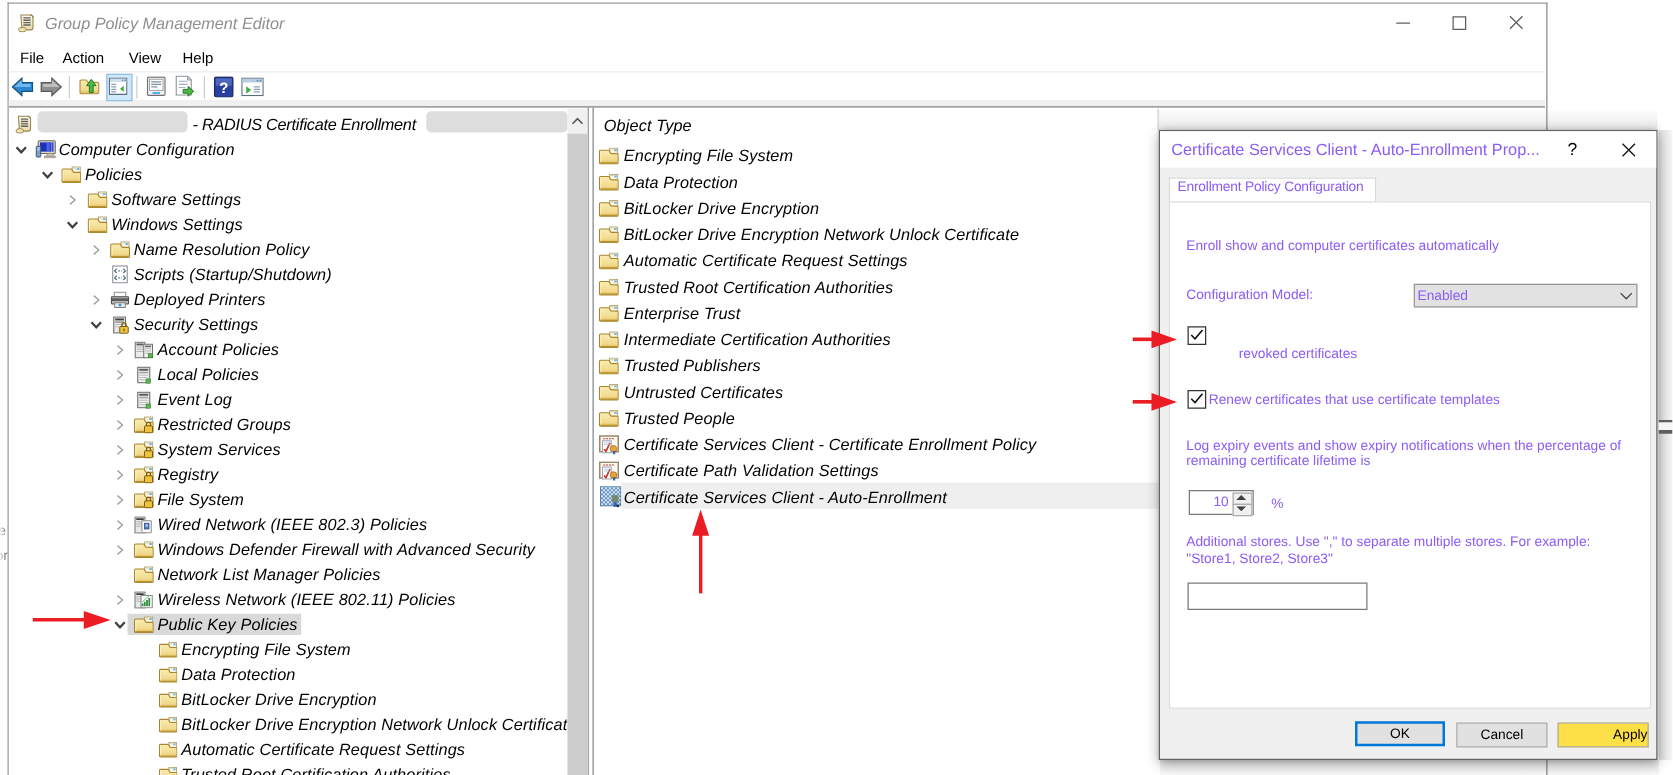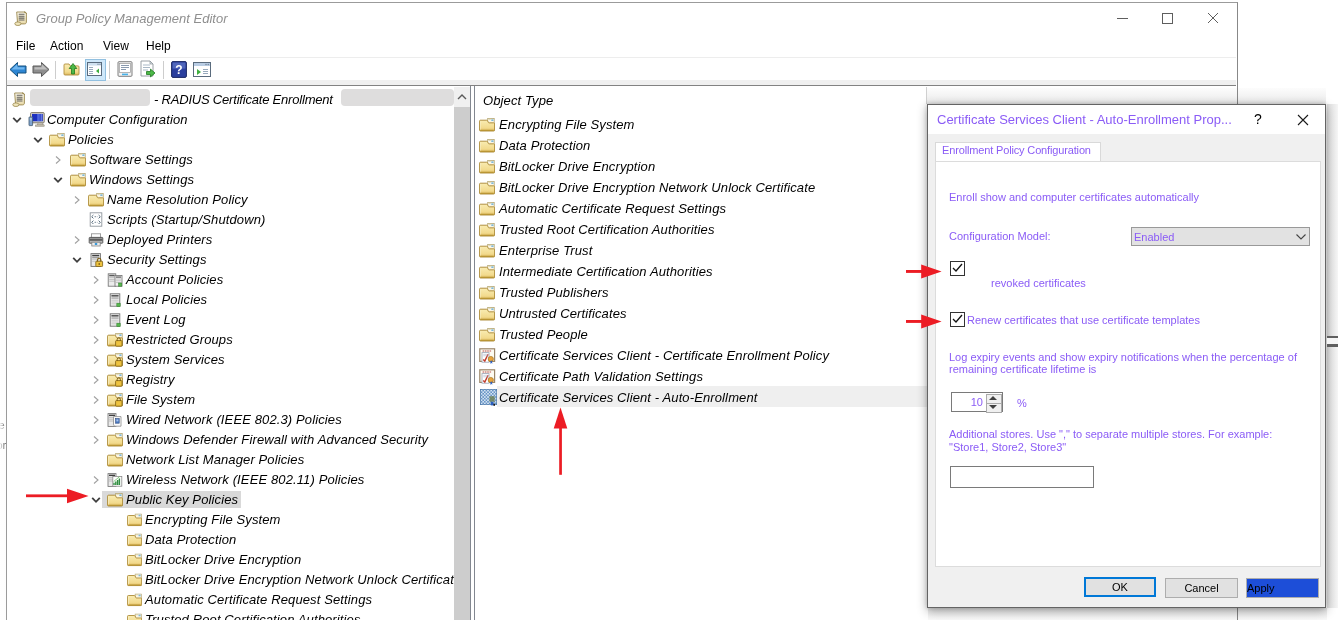--- a/index.html
+++ b/index.html
@@ -551,21 +551,21 @@
     </svg>
   <div class="d" style="left:89px;top:291px;">%</div>
 
   <div class="d" style="left:21px;top:322px;">Additional stores. Use "," to separate multiple stores. For example:</div>
   <div class="d" style="left:21px;top:334.5px;">"Store1, Store2, Store3"</div>
 
   <div class="a" style="left:22px;top:361px;width:142px;height:20px;background:#fff;border:1px solid #7a7a7a;"></div>
 
   <div class="a" style="left:156px;top:472px;width:68px;height:16px;background:#e1e1e1;border:2px solid #0078d7;text-align:center;font-size:11px;line-height:16px;">OK</div>
   <div class="a" style="left:237px;top:473px;width:71px;height:18px;background:#e1e1e1;border:1px solid #adadad;text-align:center;font-size:11px;line-height:18px;">Cancel</div>
-  <div class="a" style="left:318px;top:473px;width:71px;height:18px;background:#1d4ed8;border:1px solid #adadad;text-align:left;font-size:11px;line-height:18px;">Apply</div>
+  <div class="a" style="left:318px;top:473px;width:71px;height:18px;background:#fde047;border:1px solid #adadad;text-align:right;font-size:11px;line-height:18px;">Apply</div>
 </div>
 
 <svg class="a" style="left:906px;top:264px" width="36" height="15" viewBox="0 0 36 15">
   <rect x="0" y="6" width="16" height="2.9" fill="#ec1c24"></rect>
   <polygon points="15.2,0.4 15.2,14.6 35.6,7.5" fill="#ec1c24"></polygon>
 </svg>
 <svg class="a" style="left:906px;top:313.5px" width="36" height="15" viewBox="0 0 36 15">
   <rect x="0" y="6" width="16" height="2.9" fill="#ec1c24"></rect>
   <polygon points="15.2,0.4 15.2,14.6 35.6,7.5" fill="#ec1c24"></polygon>
 </svg>

